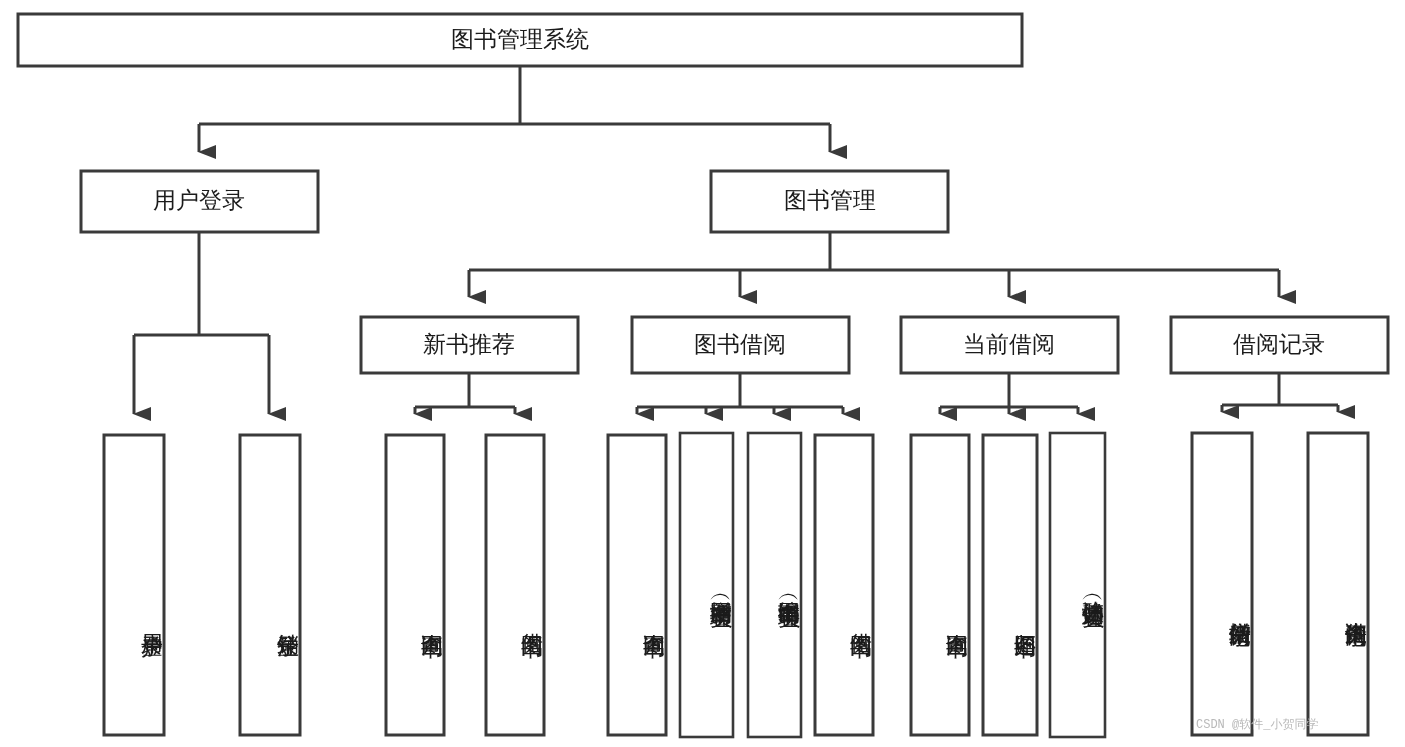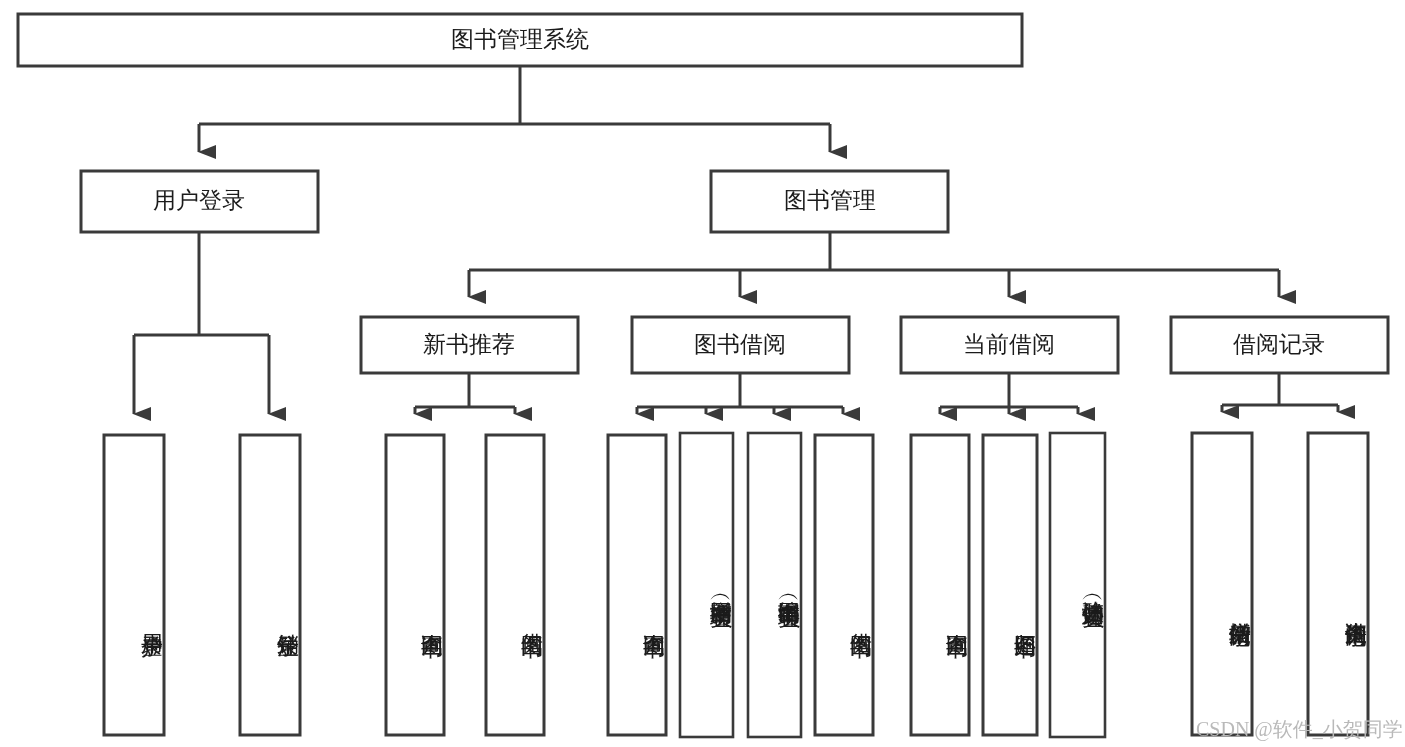--- a/index.html
+++ b/index.html
@@ -62,22 +62,22 @@
     text-orientation: upright;
     letter-spacing: 1px;
     display: flex;
     align-items: flex-start;
     justify-content: center;
     white-space: nowrap;
     user-select: none;
   }
   .watermark {
     position: absolute;
-    font-family: Liberation Serif, serif;
-    font-size: 20px;
+    font-family: Liberation Mono, monospace;
+    font-size: 12px;
     color: #b9b9b9;
     white-space: nowrap;
     user-select: none;
   }
 </style>
 </head>
 <body>
 
 <div id="diagram-root">
 

